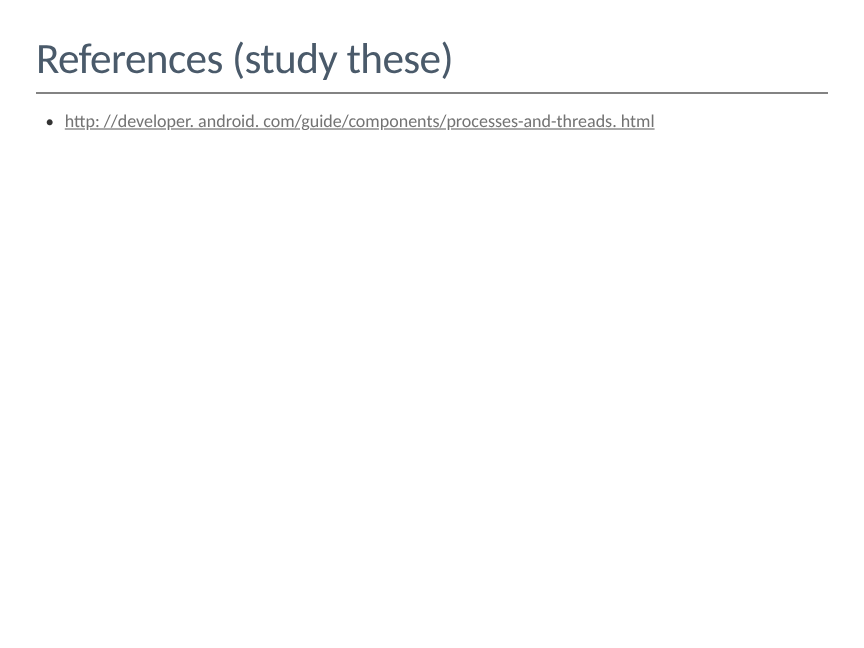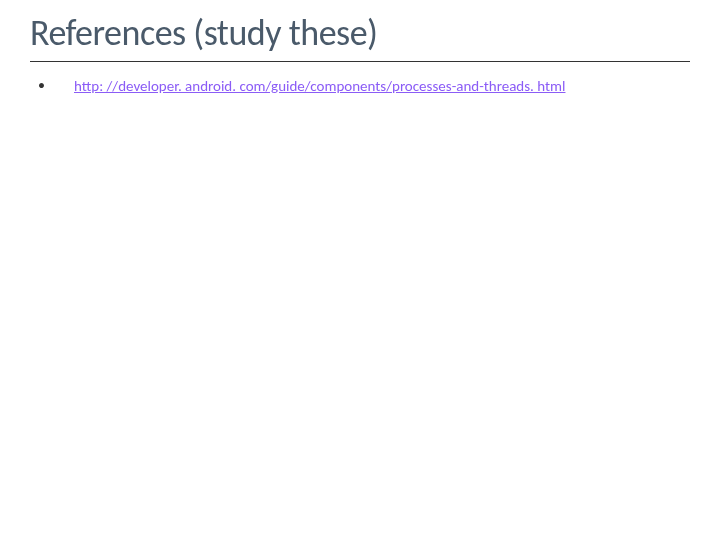--- a/index.html
+++ b/index.html
@@ -10,21 +10,21 @@
     body {
       width: 720px;
       height: 540px;
       background: #ffffff;
       font-family: Calibri, "Segoe UI", Arial, sans-serif;
       overflow: hidden;
     }
     .slide {
       width: 100%;
       height: 100%;
-      padding: 12px 30px 20px 30px;
+      padding: 28px 30px 20px 30px;
       position: relative;
     }
     .title {
       font-size: 36px;
       font-weight: 400;
       color: #4a5a6a;
       line-height: 1.2;
       margin-bottom: 6px;
       letter-spacing: -0.5px;
     }
@@ -46,24 +46,23 @@
     }
     .bullet-item::before {
       content: "•";
       position: absolute;
       left: -16px;
       top: 0;
       color: #333;
       font-size: 14px;
     }
     .link {
-      color: #8b5cf6;
+      color: #737373;
       text-decoration: underline;
       word-break: break-all;
-      margin-left: 20px;
     }
   </style>
 </head>
 <body>
 
 <div class="slide">
   <h1 class="title">References (study these)</h1>
   <hr class="title-rule">
   <ul class="bullet-list">
     <li class="bullet-item">

